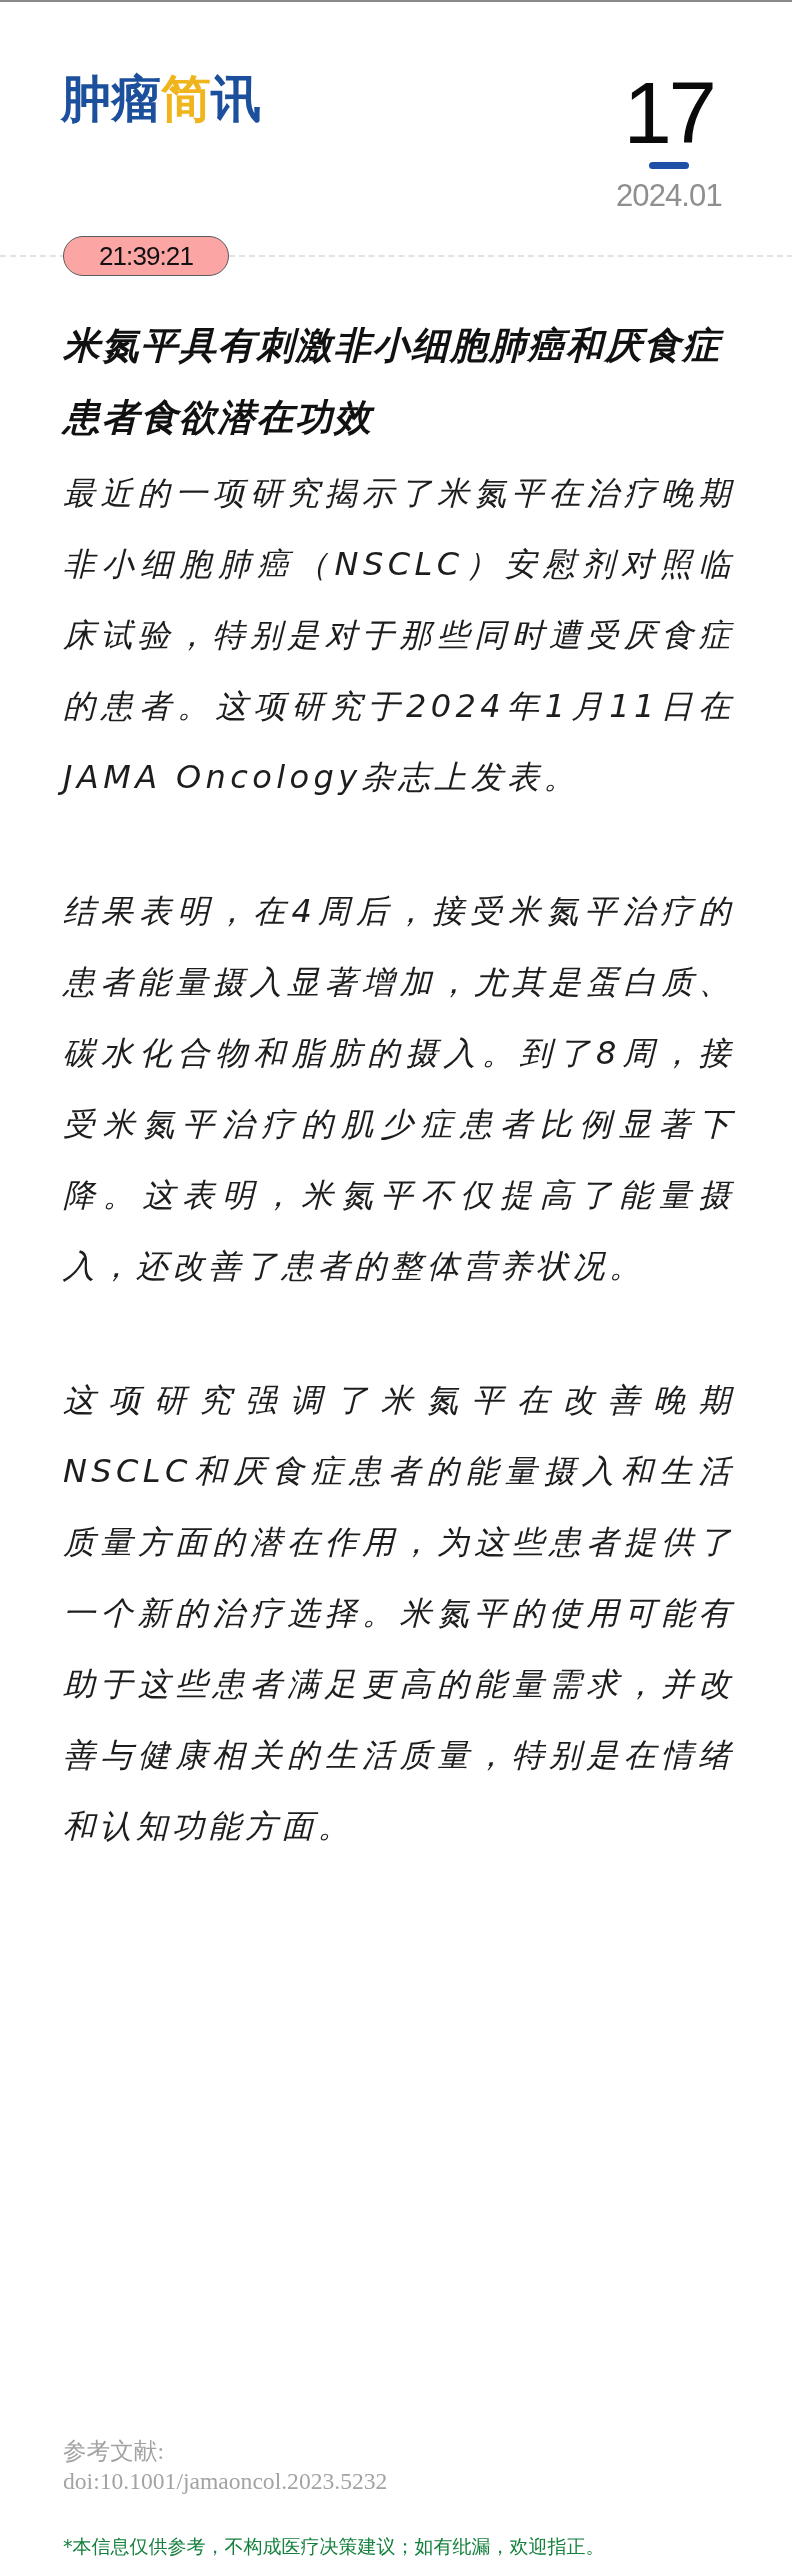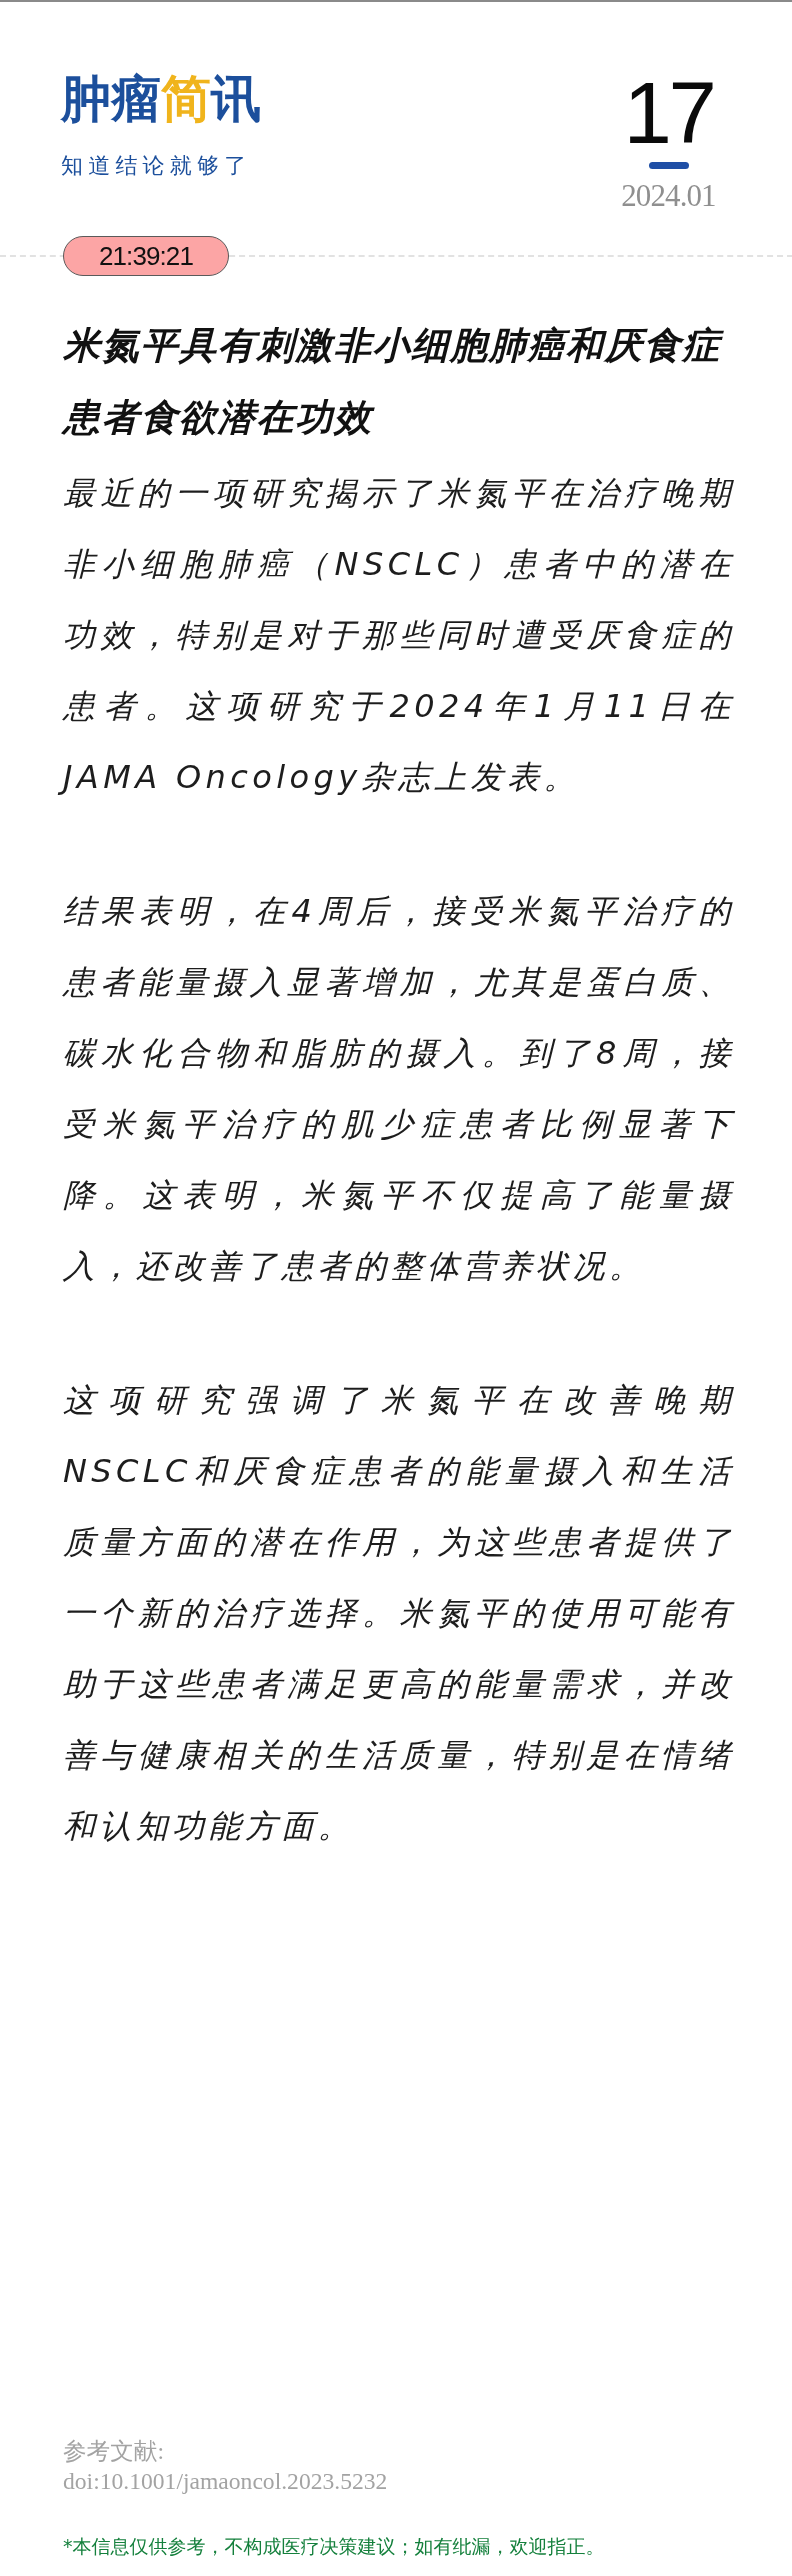--- a/index.html
+++ b/index.html
@@ -65,21 +65,21 @@
     }
     .date-bar {
       width: 40px;
       height: 7px;
       border-radius: 3.5px;
       background: #1f4fa6;
       margin: 7px auto 0 auto;
     }
     .date-ym {
       margin-top: 8.7px;
-      font-family: Liberation Serif, serif;
+      font-family: Liberation Sans, sans-serif;
       font-size: 31px;
       line-height: 35px;
       color: #8f8f8f;
       letter-spacing: -0.9px;
     }
     
     .divider {
       position: absolute;
       left: 0;
       top: 255px;
@@ -159,37 +159,36 @@
     }
   </style>
 </head>
 <body>
 
 <div class="top-rule"></div>
 
 <header>
   <div class="brand">
     <div class="brand-title"><span class="c1">肿瘤</span><span class="c2">简</span><span class="c3">讯</span></div>
-    <div class="brand-sub">知道结论就够了</div>
   </div>
 
   <div class="date-block">
     <div class="date-day">17</div>
     <div class="date-bar"></div>
     <div class="date-ym">2024.01</div>
   </div>
 </header>
 
 <div class="divider"></div>
 <div class="time-pill">21:39:21</div>
 
 <article class="article">
   <h1 class="article-title">米氮平具有刺激非小细胞肺癌和厌食症患者食欲潜在功效</h1>
   <div class="article-body">
-    <p class="para">最近的一项研究揭示了米氮平在治疗晚期非小细胞肺癌（NSCLC）患者中的潜在功效，特别是对于那些同时遭受厌食症的患者。这项研究于2024年1月11日在JAMA Oncology杂志上发表。</p>
+    <p class="para">最近的一项研究揭示了米氮平在治疗晚期非小细胞肺癌（NSCLC）安慰剂对照临床试验，特别是对于那些同时遭受厌食症的患者。这项研究于2024年1月11日在JAMA Oncology杂志上发表。</p>
     <p class="para">结果表明，在4周后，接受米氮平治疗的患者能量摄入显著增加，尤其是蛋白质、碳水化合物和脂肪的摄入。到了8周，接受米氮平治疗的肌少症患者比例显著下降。这表明，米氮平不仅提高了能量摄入，还改善了患者的整体营养状况。</p>
     <p class="para">这项研究强调了米氮平在改善晚期NSCLC和厌食症患者的能量摄入和生活质量方面的潜在作用，为这些患者提供了一个新的治疗选择。米氮平的使用可能有助于这些患者满足更高的能量需求，并改善与健康相关的生活质量，特别是在情绪和认知功能方面。</p>
   </div>
 </article>
 
 <div class="references">
   <span class="ref-label">参考文献:</span>
   <span class="ref-doi">doi:10.1001/jamaoncol.2023.5232</span>
 </div>
 

